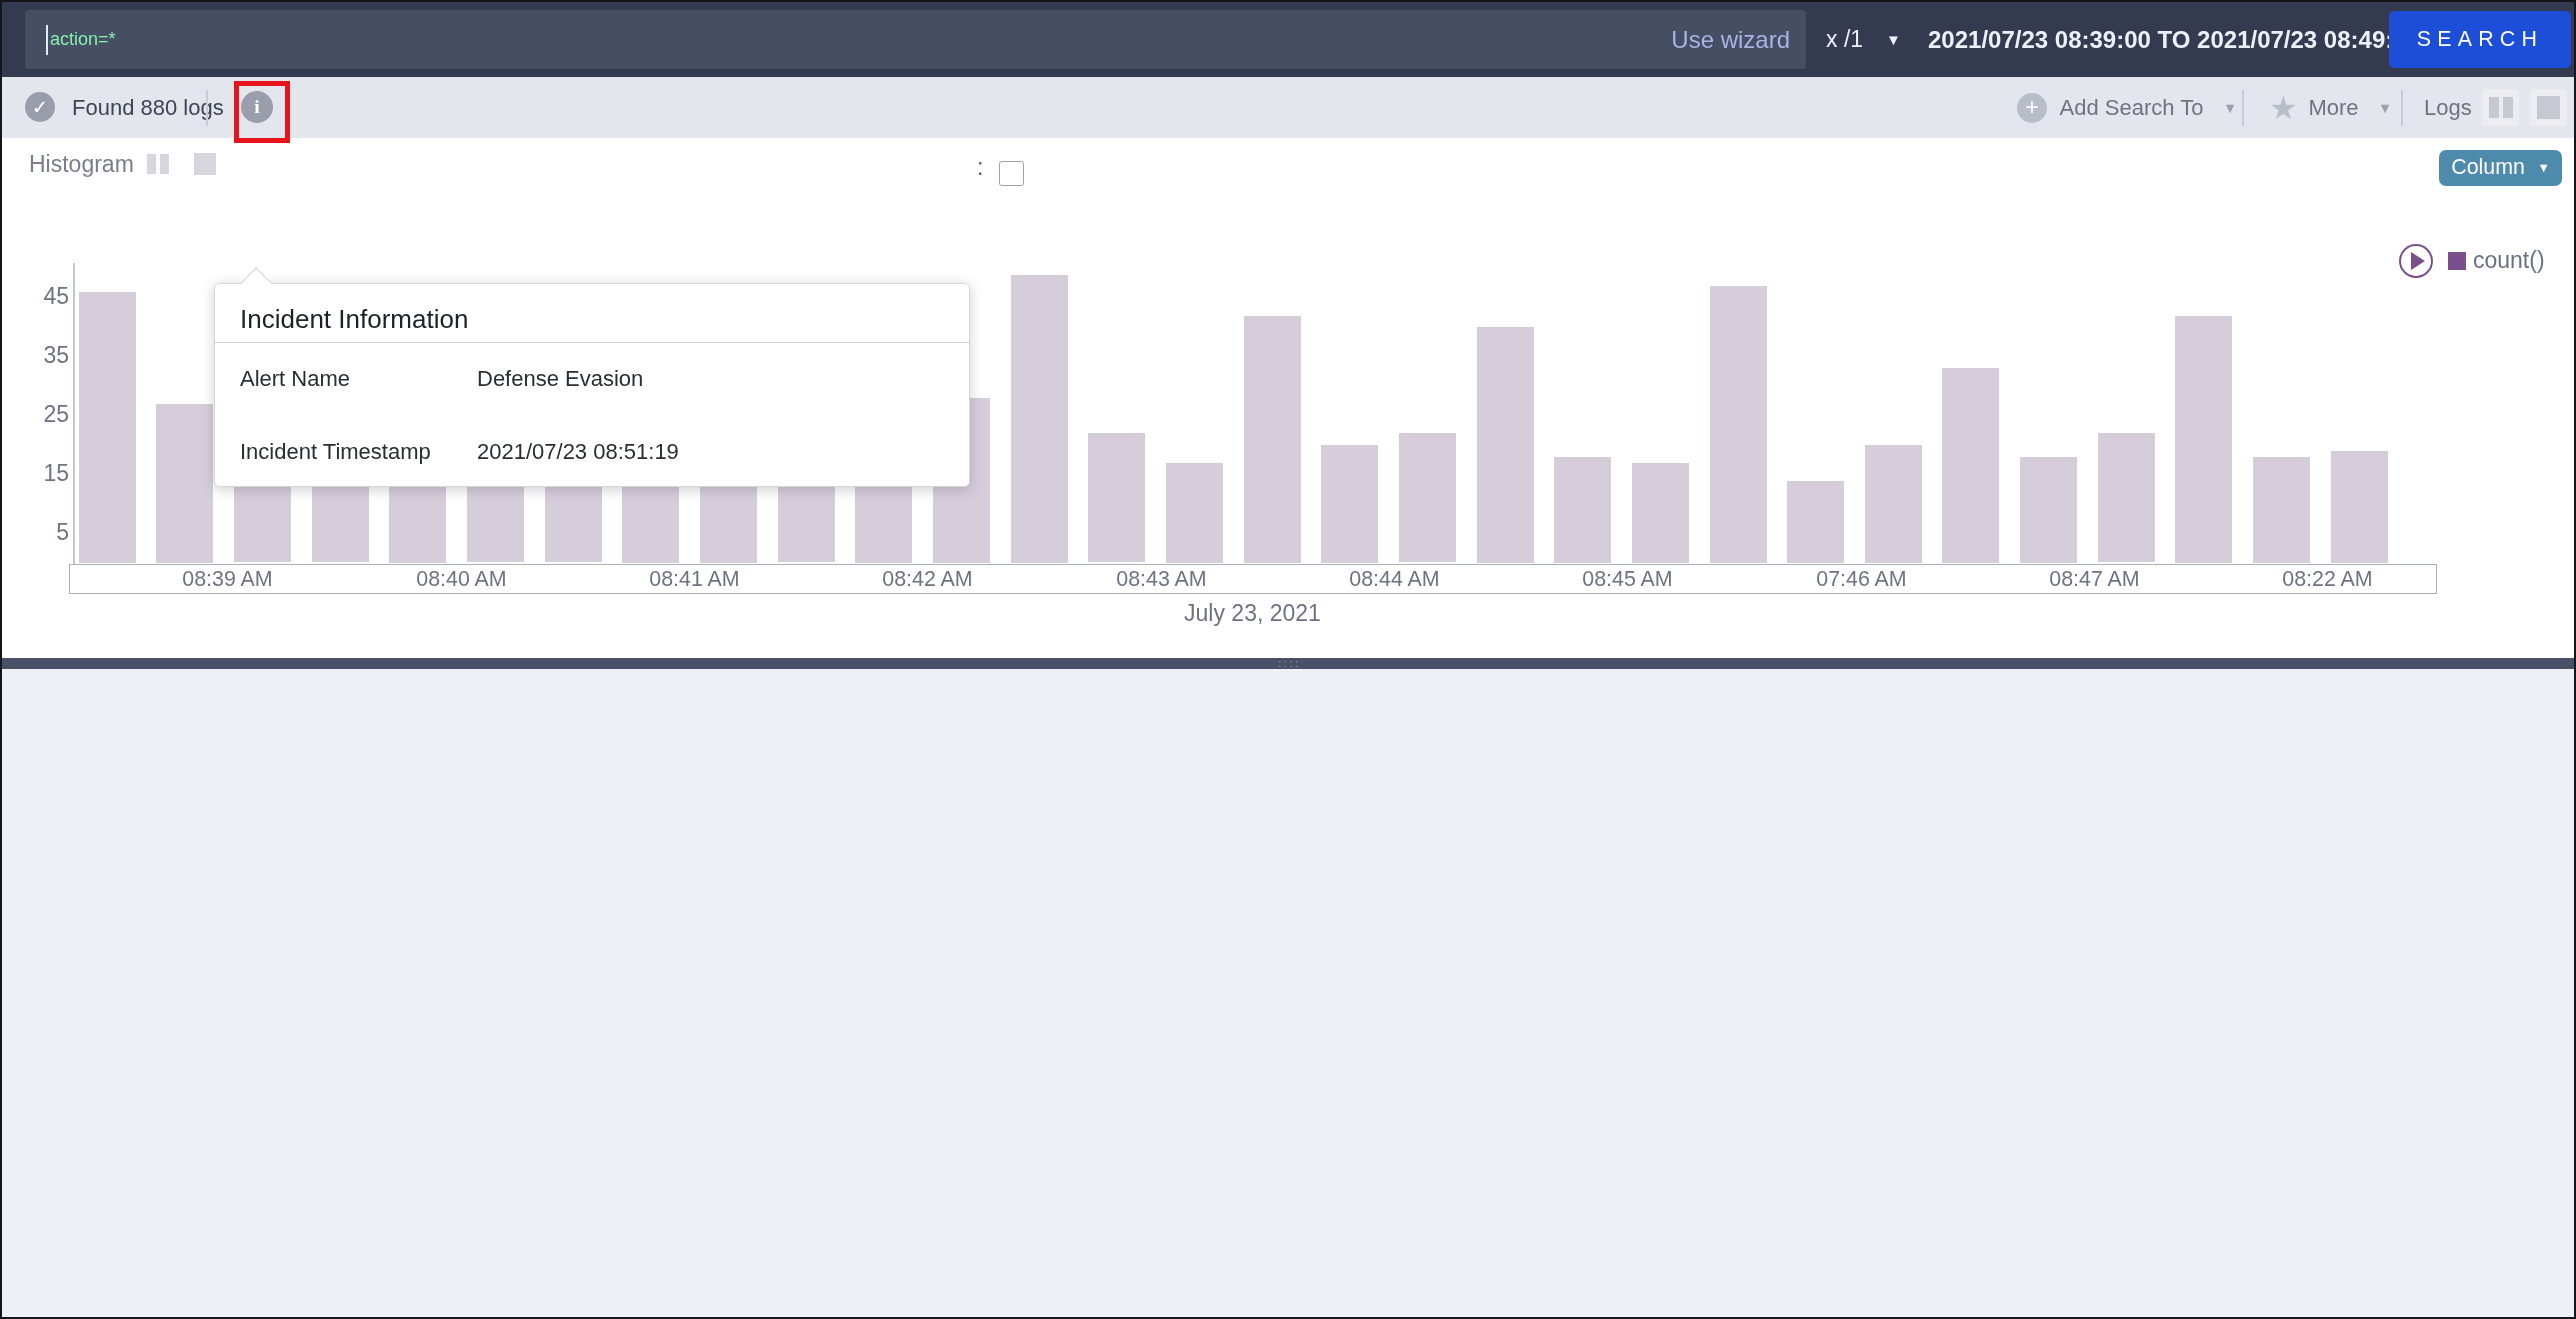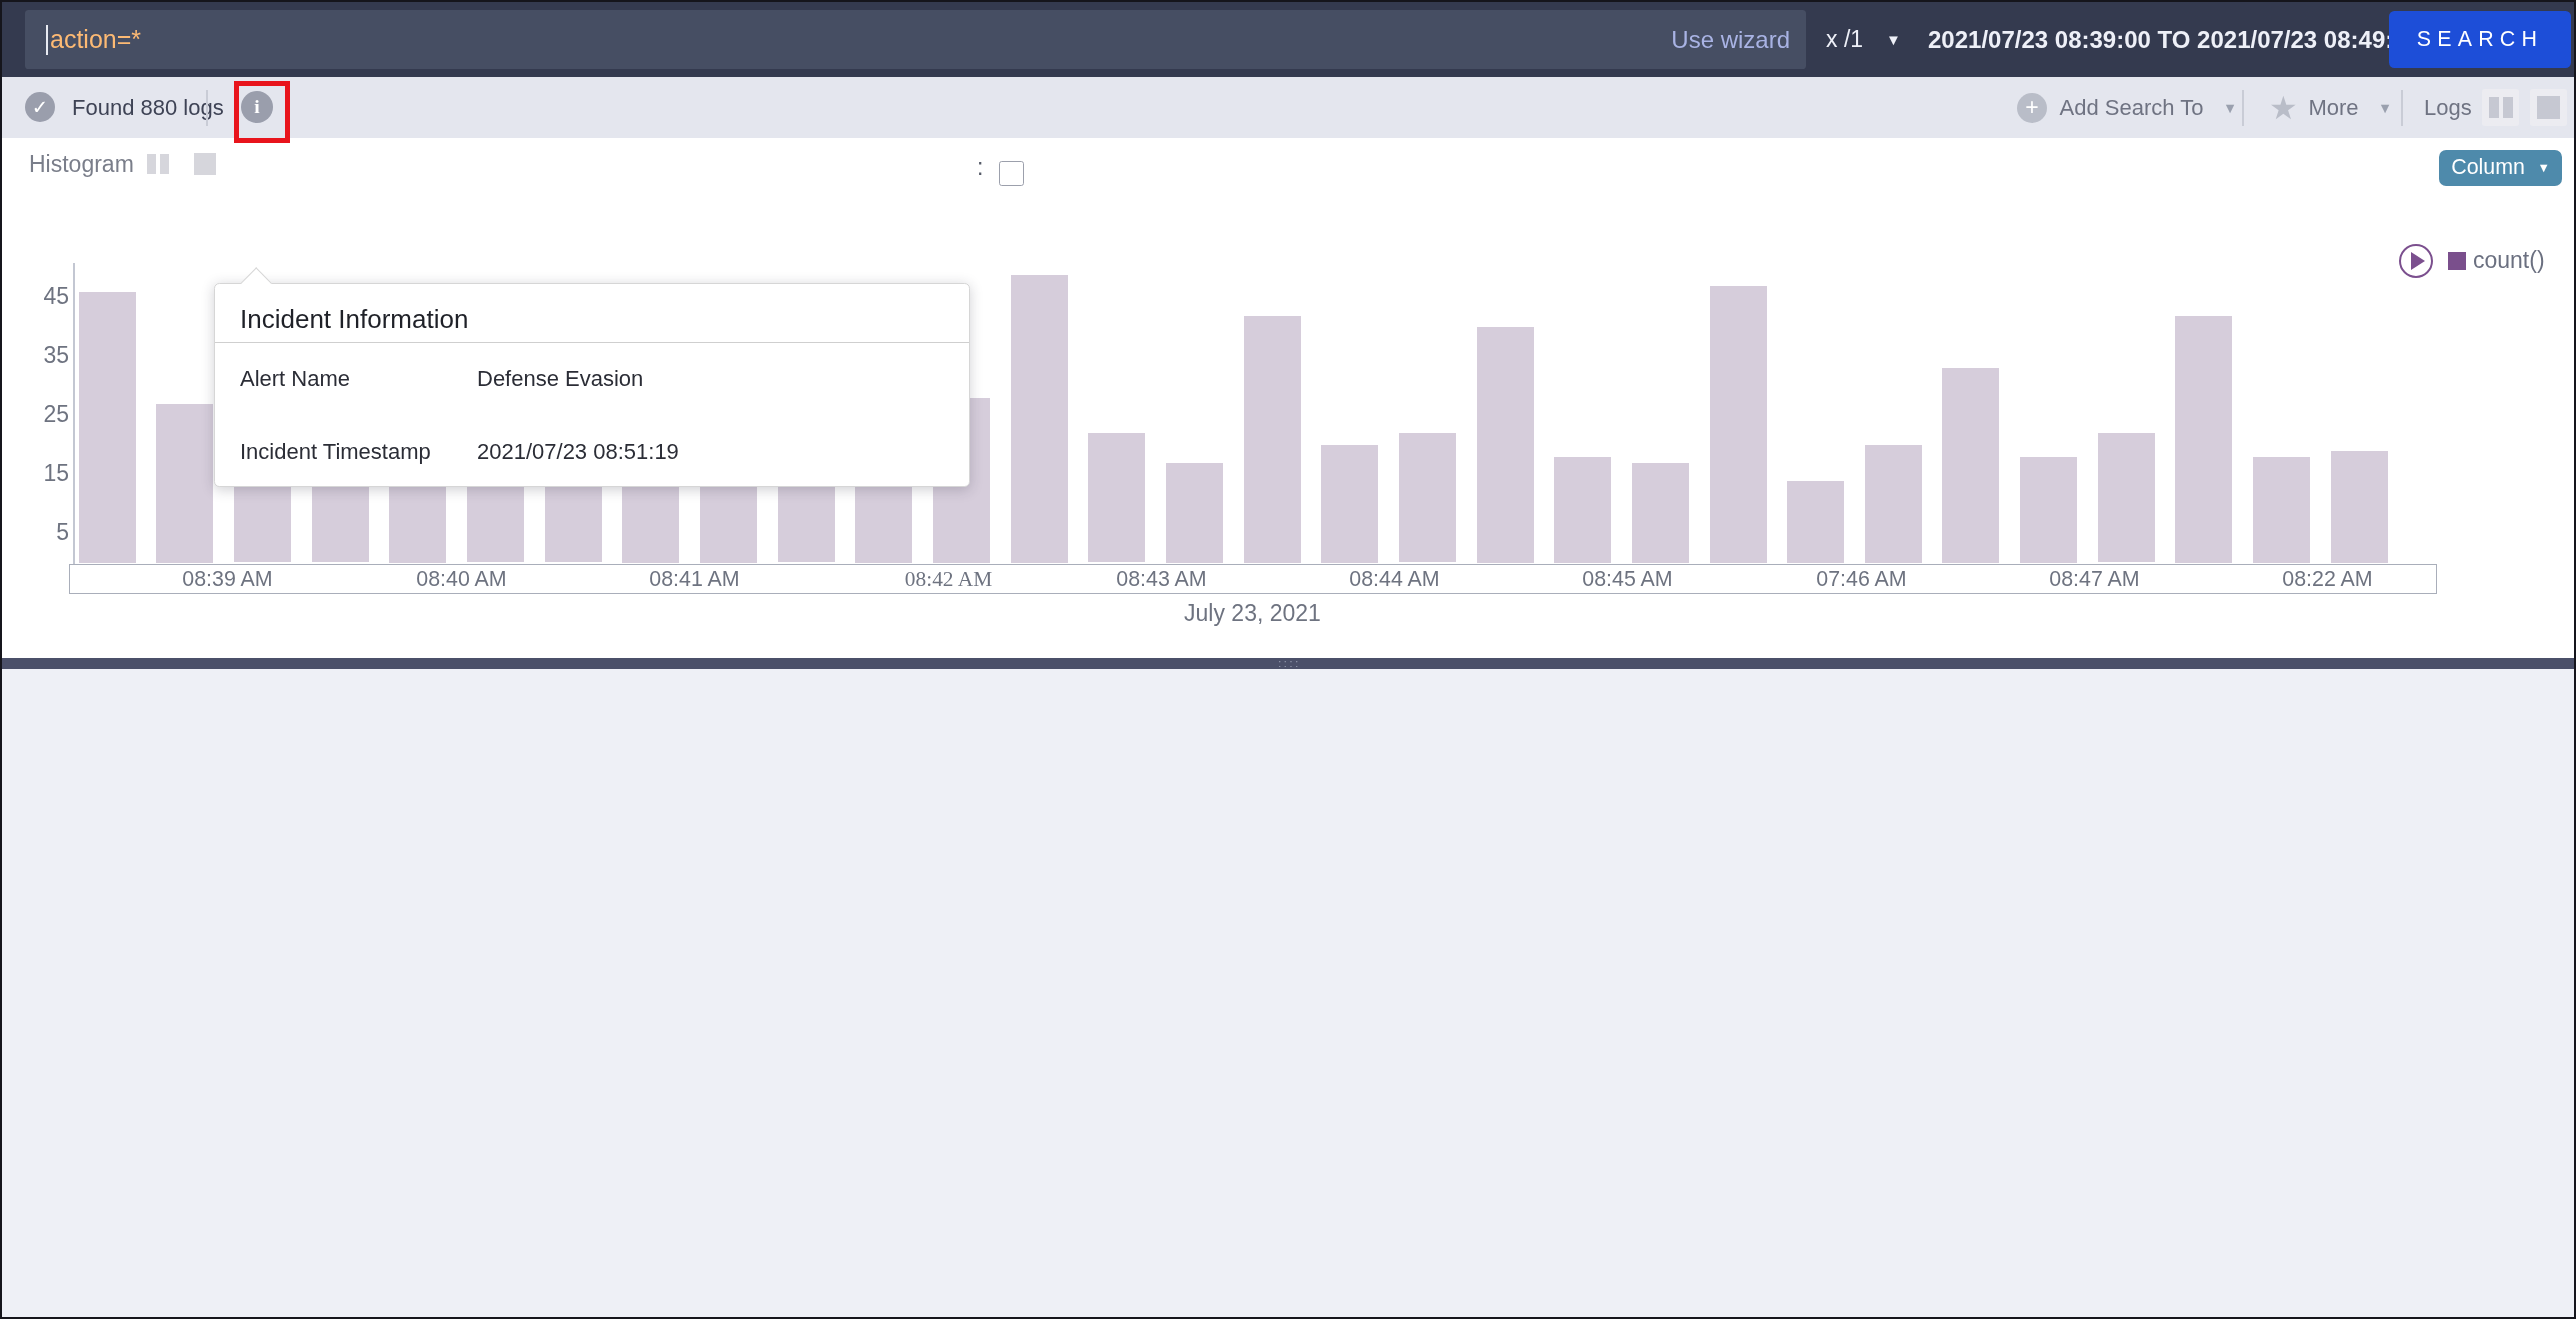--- a/index.html
+++ b/index.html
@@ -7,21 +7,21 @@
     width:2576px;height:1319px;position:relative;overflow:hidden;
     font-family:"Liberation Sans",sans-serif;background:#ffffff;
     border:2.7px solid #15151c;box-sizing:border-box;
   }
 
   
   .topbar{position:absolute;left:0;top:0;width:2576px;height:75px;background:#343a4f}
   .search-box{position:absolute;left:23px;top:8px;width:1781px;height:59px;background:#464e63;border-radius:3.6px;
     display:flex;align-items:center;padding:0 21.4px;box-sizing:border-box}
   .search-caret{width:1.8px;height:30px;background:#e8eaf2;margin-right:1.8px}
-  .search-text{color:#fdba74;font-size:25px}
+  .search-text{color:#86efac;font-size:18px}
   .use-wizard{position:absolute;right:16px;top:0;height:59px;display:flex;align-items:center;color:#a9b3e4;font-size:24px}
   .ratio{position:absolute;left:1824px;top:0;height:75px;display:flex;align-items:center;color:#eef0f8;font-size:23px}
   .tb-caret{color:#eef0f8;font-size:15px;margin-left:23px}
   .timerange{position:absolute;left:1926px;top:0;height:75px;display:flex;align-items:center;color:#eef0f8;font-size:24px;font-weight:bold}
   .search-btn{position:absolute;left:2387px;top:9px;width:182px;height:57px;background:#1d4ed8;border-radius:5.4px;
     color:#fff;font-size:21.4px;letter-spacing:6.2px;display:flex;align-items:center;justify-content:center}
 
   
   .toolbar{position:absolute;left:0;top:75px;width:2576px;height:61px;background:#e4e6ee}
   .circle-ic{border-radius:50%;display:flex;align-items:center;justify-content:center;color:#fff}
@@ -192,21 +192,21 @@
       <div class="ytick" style="top: 322px;">15</div>
       <div class="ytick" style="top: 263px;">25</div>
       <div class="ytick" style="top: 204px;">35</div>
       <div class="ytick" style="top: 145px;">45</div>
     </div>
   <div class="x-strip"></div>
   <div id="xlabels">
       <div class="xlabel" style="left: 145px;">08:39 AM</div>
       <div class="xlabel" style="left: 379px;">08:40 AM</div>
       <div class="xlabel" style="left: 612px;">08:41 AM</div>
-      <div class="xlabel" style="left: 866px; font-family: Liberation Serif, serif;">08:42 AM</div>
+      <div class="xlabel" style="left: 845px;">08:42 AM</div>
       <div class="xlabel" style="left: 1079px;">08:43 AM</div>
       <div class="xlabel" style="left: 1312px;">08:44 AM</div>
       <div class="xlabel" style="left: 1545px;">08:45 AM</div>
       <div class="xlabel" style="left: 1779px;">07:46 AM</div>
       <div class="xlabel" style="left: 2012px;">08:47 AM</div>
       <div class="xlabel" style="left: 2245px;">08:22 AM</div>
     </div>
   <div class="date-label">July 23, 2021</div>
 
   <div class="popup">

